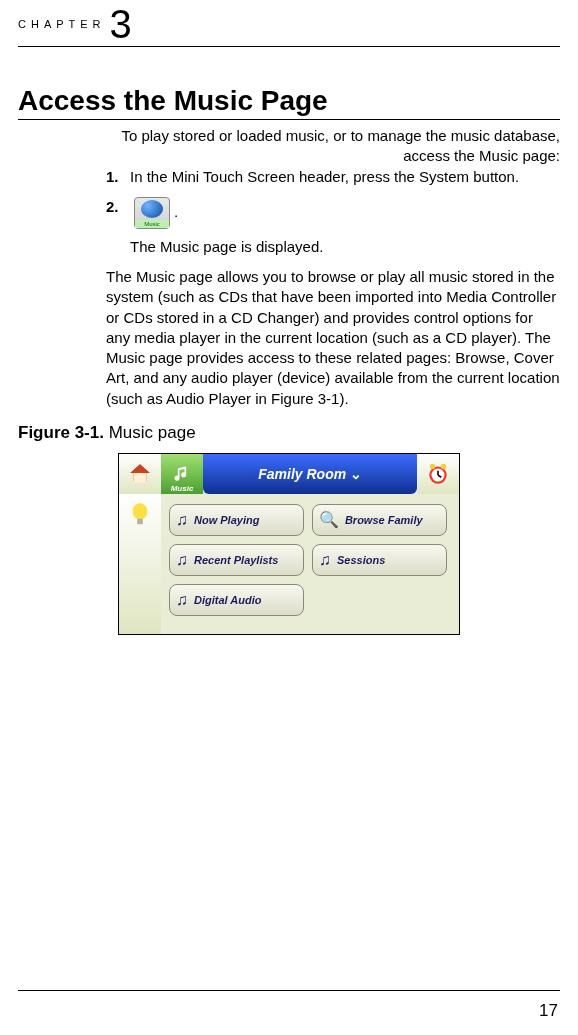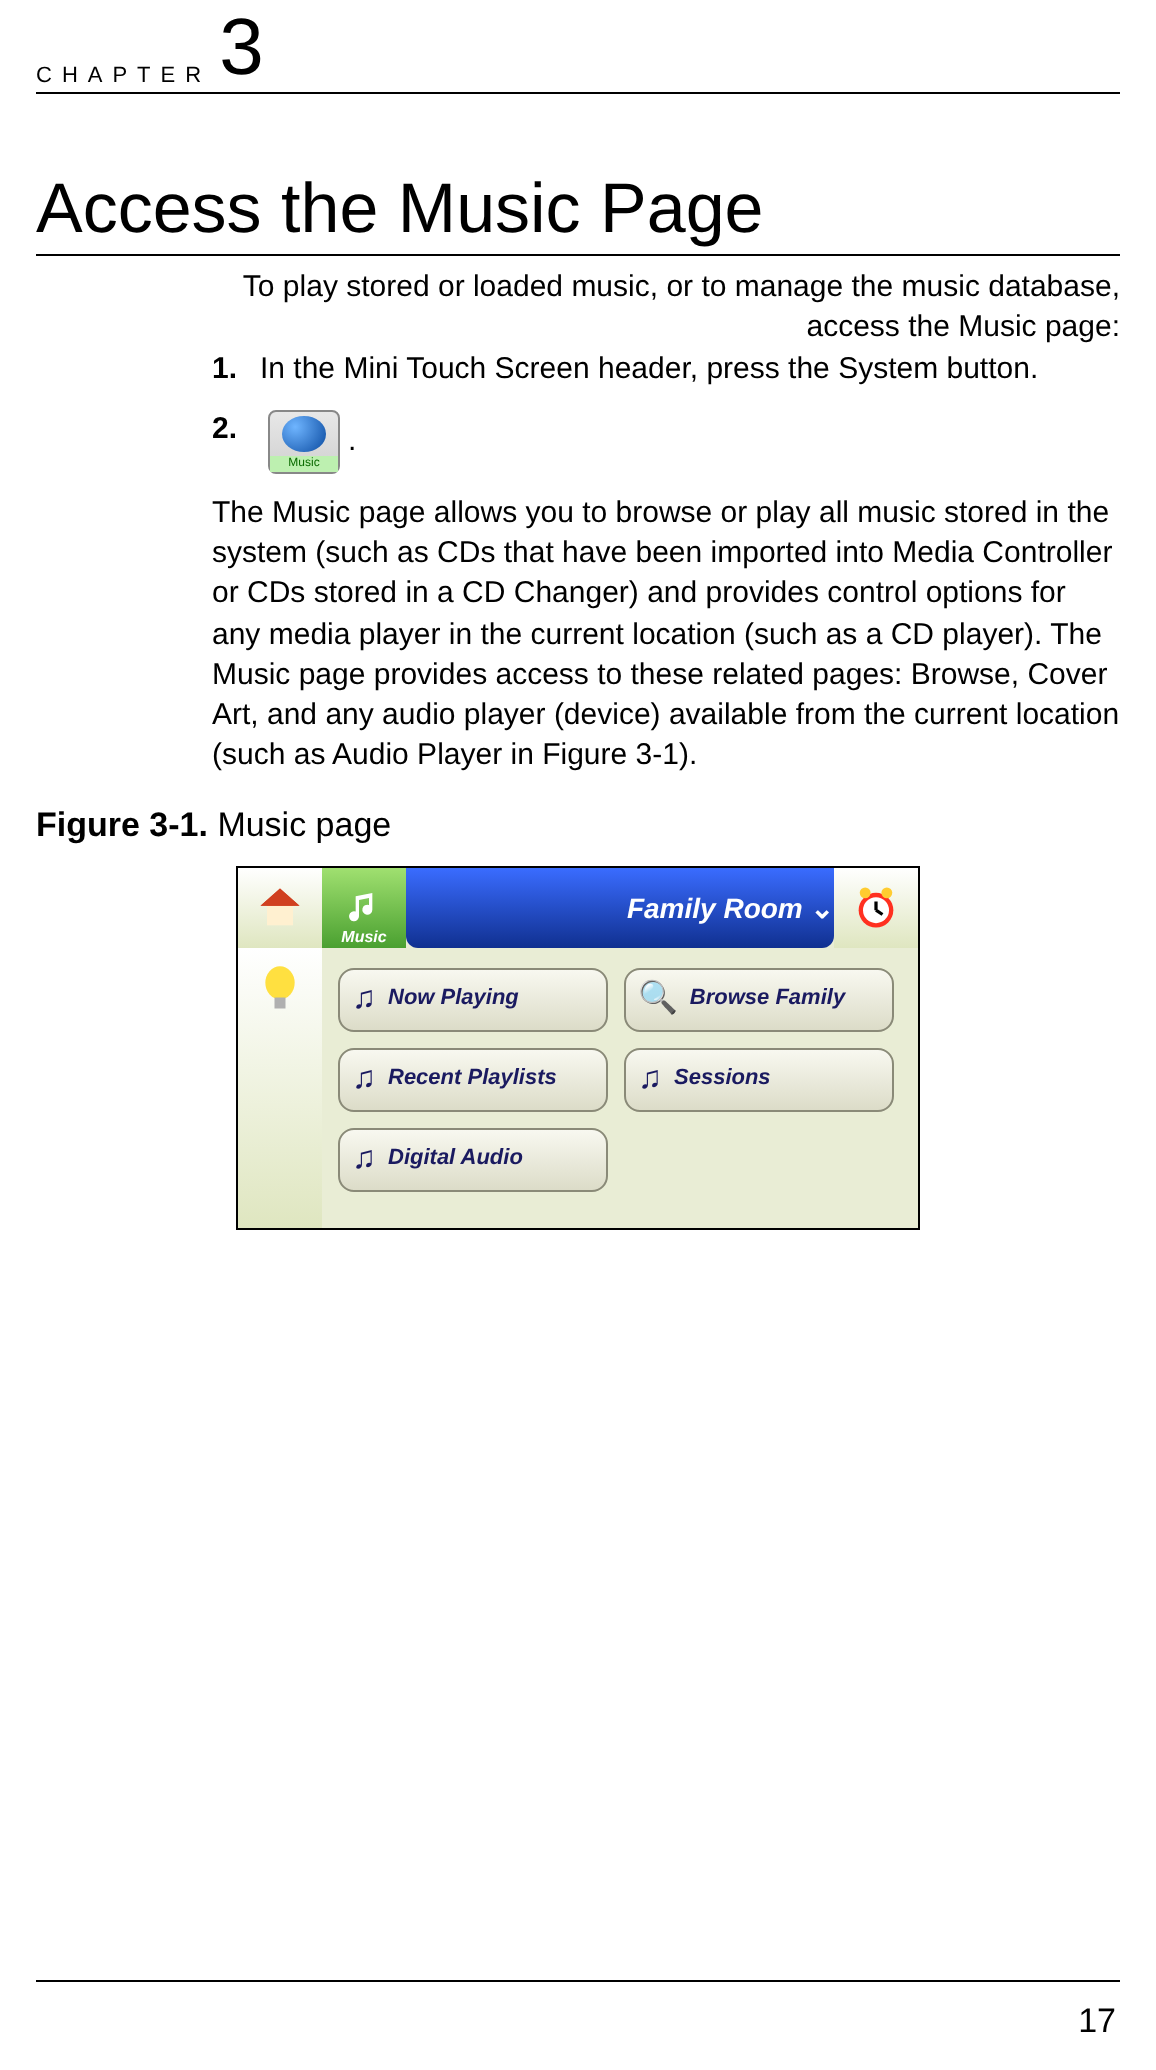--- a/index.html
+++ b/index.html
@@ -11,21 +11,21 @@
     position: relative;
     background: #fff;
     color: #000;
   }
   .page {
     padding: 0 18px 0 18px;
     box-sizing: border-box;
   }
   .chapter-row {
     display: flex;
-    align-items: flex-end;
+    align-items: center;
     border-bottom: 1px solid #000;
     padding-bottom: 2px;
     margin-top: 4px;
   }
   .chapter-label {
     font-size: 11px;
     letter-spacing: 5px;
     font-weight: 400;
     margin-right: 4px;
   }
@@ -33,22 +33,22 @@
     font-size: 40px;
     font-weight: 400;
     margin-right: 16px;
     line-height: 1;
   }
   .chapter-title {
     font-size: 28px;
     font-weight: 400;
   }
   h2.section {
-    font-size: 35px;
-    font-weight: 400;
+    font-size: 28px;
+    font-weight: 700;
     border-bottom: 1px solid #000;
     margin: 38px 0 6px 0;
     padding-bottom: 2px;
   }
   .body-block {
     margin-left: 88px;
     font-size: 15px;
     line-height: 1.35;
   }
   .intro {
@@ -127,21 +127,21 @@
   .fig-music { background: linear-gradient(#a0e070,#4aa030); position: relative; }
   .fig-music .txt { font-size: 8px; color:#fff; position:absolute; bottom:1px; left:0; right:0; text-align:center; font-style: italic; font-weight: bold;}
   .fig-bulb { background: linear-gradient(#fff,#dfe6c0); }
   .fig-clock { background: linear-gradient(#fff,#dfe6c0); }
   .fig-room {
     flex: 1;
     background: linear-gradient(#3a6cff,#103090);
     color: #fff;
     display: flex;
     align-items: center;
-    justify-content: flex-end;
+    justify-content: center;
     font-style: italic;
     font-weight: bold;
     font-size: 14px;
     border-radius: 0 0 6px 6px;
   }
   .fig-body {
     padding: 10px 12px 18px 48px;
     display: grid;
     grid-template-columns: 1fr 1fr;
     gap: 8px;
@@ -204,20 +204,21 @@
       <div class="step-text">In the Mini Touch Screen header, press the System button.</div>
     </div>
 
     <div class="step">
       <div class="step-num">2.</div>
       <div class="step-text">
         <span class="music-btn">
           <span class="circle"></span>
           <span class="label">Music</span>
         </span><span>.</span>
+        <div class="after-step" style="margin-left:0; margin-top:8px;">The Music page is displayed.</div>
       </div>
     </div>
   </div>
 
   <div class="body-block">
     <div>The Music page allows you to browse or play all music stored in the system (such as CDs that have been imported into Media Controller or CDs stored in a CD Changer) and provides control options for any media player in the current location (such as a CD player). The Music page provides access to these related pages: Browse, Cover Art, and any audio player (device) available from the current location (such as Audio Player in Figure 3-1).</div>
   </div>
 
   <div class="figure-caption">
     <span class="fig-bold">Figure 3-1.</span><span> Music page</span>

